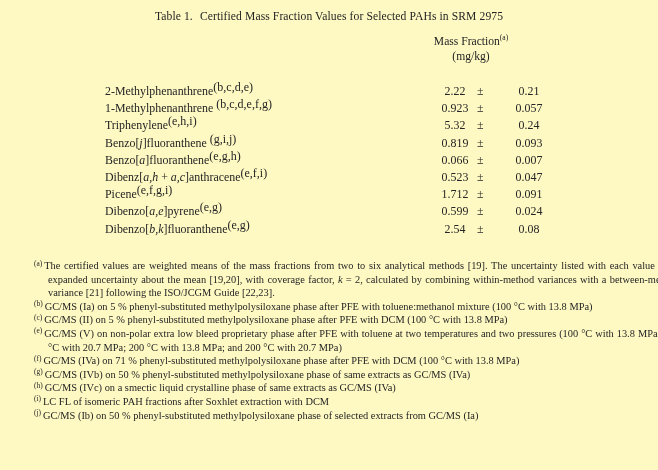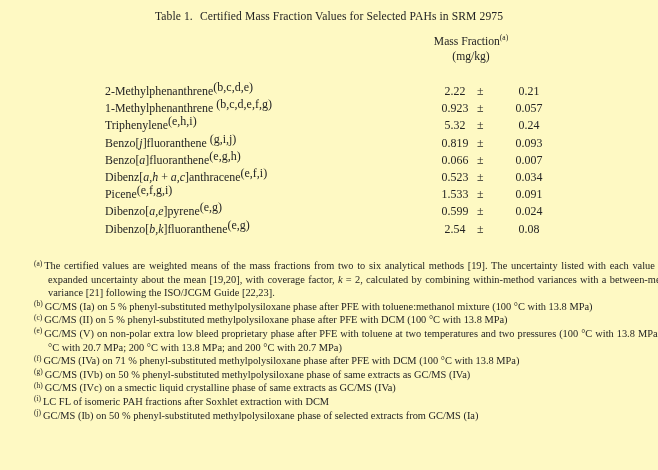--- a/index.html
+++ b/index.html
@@ -111,26 +111,26 @@
       <span class="cell-name"><span class="name-rich"><span>Benzo[</span><i>a</i><span>]fluoranthene</span></span><sup class="name-sup">(e,g,h)</sup></span>
       <span class="cell-val">0.066</span>
       <span class="cell-pm">±</span>
       <span class="cell-unc">0.007</span>
     </div>
 
     <div class="row">
       <span class="cell-name"><span class="name-rich"><span>Dibenz[</span><i>a,h</i><span> + </span><i>a,c</i><span>]anthracene</span></span><sup class="name-sup">(e,f,i)</sup></span>
       <span class="cell-val">0.523</span>
       <span class="cell-pm">±</span>
-      <span class="cell-unc">0.034</span>
+      <span class="cell-unc">0.047</span>
     </div>
 
     <div class="row">
       <span class="cell-name"><span class="name-rich"><span>Picene</span></span><sup class="name-sup">(e,f,g,i)</sup></span>
-      <span class="cell-val">1.533</span>
+      <span class="cell-val">1.712</span>
       <span class="cell-pm">±</span>
       <span class="cell-unc">0.091</span>
     </div>
 
     <div class="row">
       <span class="cell-name"><span class="name-rich"><span>Dibenzo[</span><i>a,e</i><span>]pyrene</span></span><sup class="name-sup">(e,g)</sup></span>
       <span class="cell-val">0.599</span>
       <span class="cell-pm">±</span>
       <span class="cell-unc">0.024</span>
     </div>

